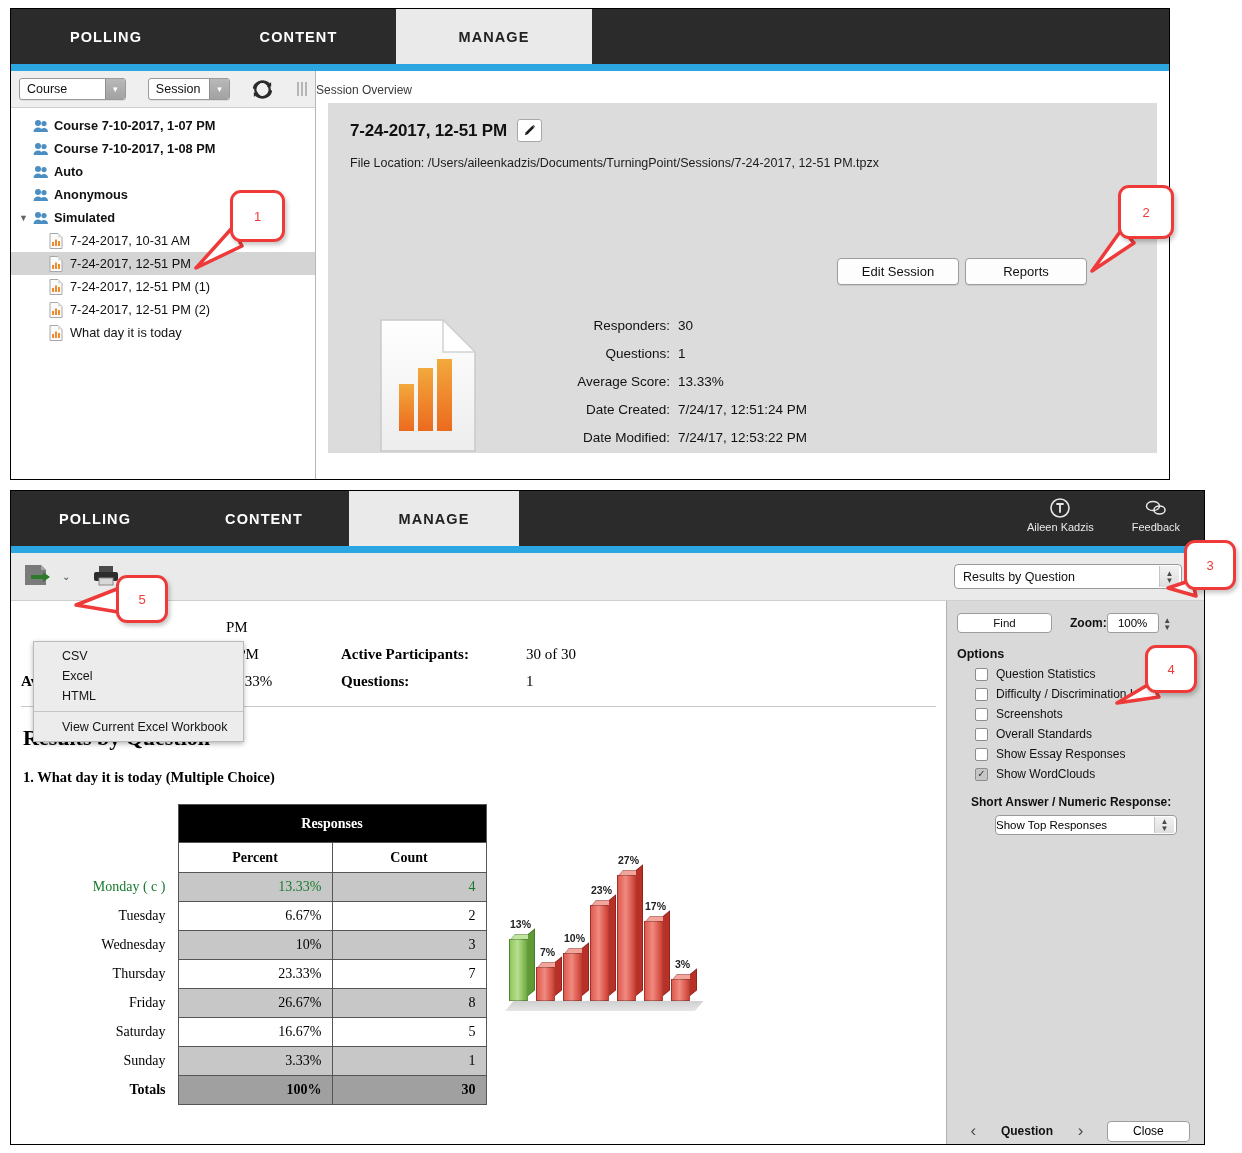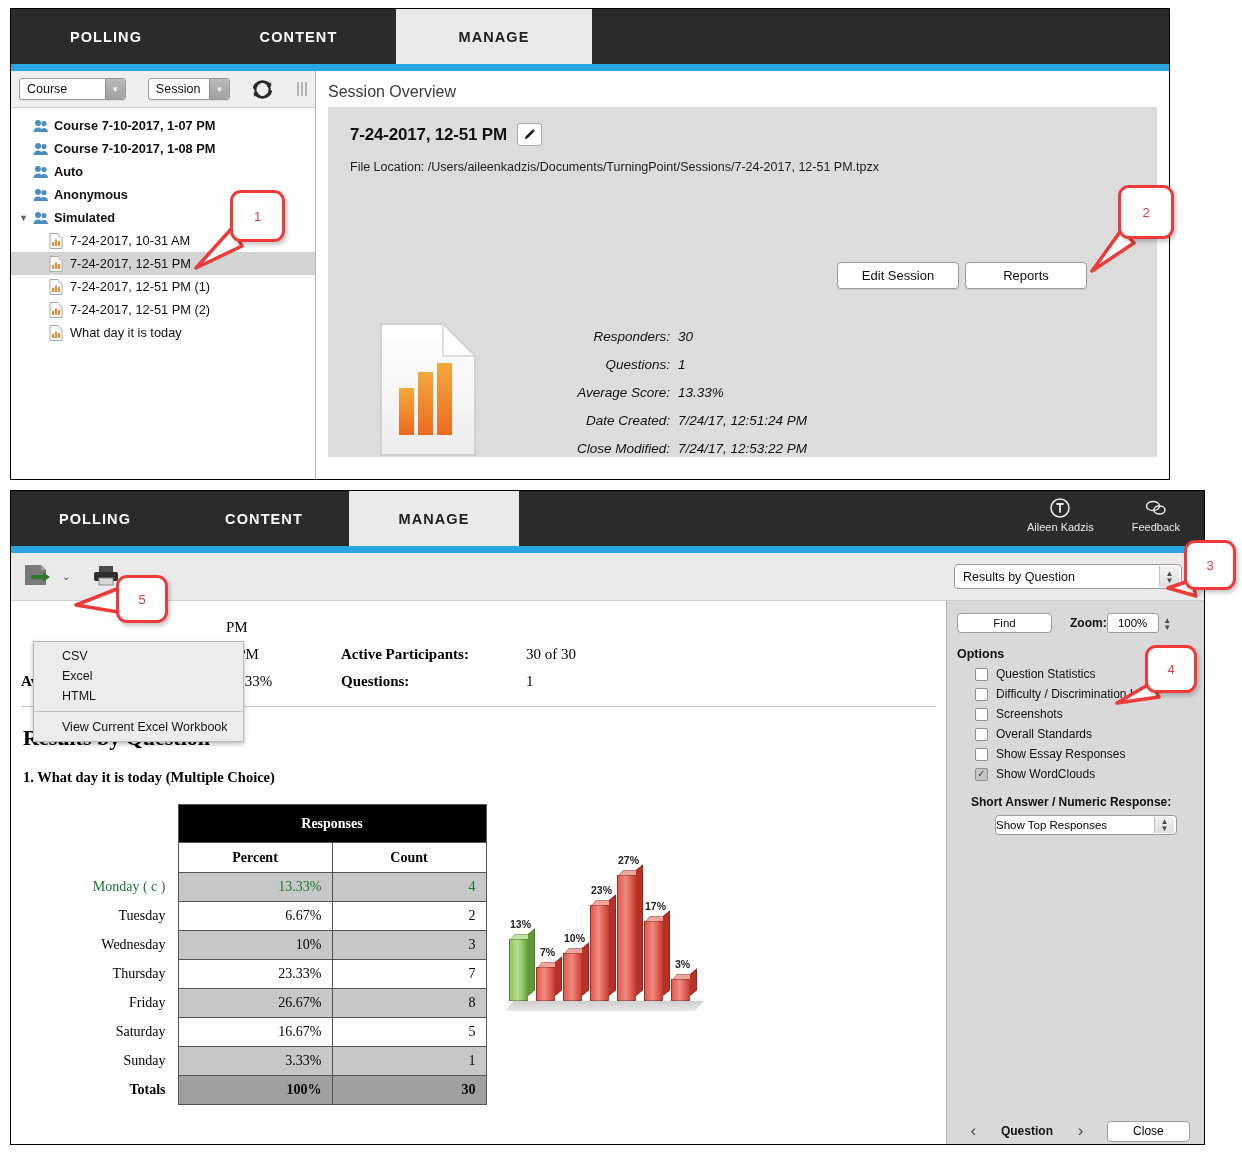--- a/index.html
+++ b/index.html
@@ -104,21 +104,21 @@
   .tree-row.selected { background: #d4d4d4; }
   .tree-row .disc {
     width: 14px; color: #636363; font-size: 9px;
     display: inline-block;
   }
   .tree-row .ti { width: 21px; display:flex; align-items:center; }
   .tree-row .lbl { color: #111; }
   .tree-row.child { padding-left: 38px; }
 
   .rightpane { flex: 1; background: #ffffff; position: relative; }
-  .overview-label { font-size: 16px; color: #3a3a3a; padding: 12px 0 6px 12px; }
+  .overview-label { font-size: 12px; color: #3a3a3a; padding: 12px 0 6px 0; }
   .overview-card {
     margin: 0 12px 0 12px;
     background: #dcdcdc;
     height: 350px;
     position: relative;
   }
   .sess-title-row { display: flex; align-items: center; gap: 10px; padding: 16px 0 0 22px; }
   .sess-title { font-size: 17px; font-weight: bold; color: #111; letter-spacing: -0.2px; }
   .pencil-btn {
     width: 25px; height: 23px; background: #fff;
@@ -132,21 +132,21 @@
     background: #fdfdfd;
     border: 1px solid #9d9d9d;
     border-radius: 4px;
     display: flex; align-items: center; justify-content: center;
     font-size: 13px; color: #111;
     box-shadow: 0 1px 1px rgba(0,0,0,.10);
   }
   .stats-area { position: absolute; left: 0; right: 0; top: 215px; display: flex; }
   .doc-icon-wrap { width: 200px; display: flex; justify-content: center; }
   .stats-list { font-size: 13.5px; color: #111; }
-  .stats-row { display: flex; height: 28px; align-items: center; font-style: italic; }
+  .stats-row { display: flex; height: 28px; align-items: flex-start; }
   .stats-key { width: 150px; text-align: right; padding-right: 8px; }
   .stats-val { text-align: left; }
 
   
   #bottom-body { position: relative; height: 600px; background: #ffffff; }
   .rpt-toolbar {
     height: 48px; background: #eaeaea;
     border-bottom: 1px solid #cfcfcf;
     display: flex; align-items: center; padding: 0 12px;
     position: relative;
@@ -532,21 +532,21 @@
               </div>
               <div class="stats-row">
                 <span class="stats-key">Average Score:</span>
                 <span class="stats-val">13.33%</span>
               </div>
               <div class="stats-row">
                 <span class="stats-key">Date Created:</span>
                 <span class="stats-val">7/24/17, 12:51:24 PM</span>
               </div>
               <div class="stats-row">
-                <span class="stats-key">Close Modified:</span>
+                <span class="stats-key">Date Modified:</span>
                 <span class="stats-val">7/24/17, 12:53:22 PM</span>
               </div>
             </div>
           </div>
         </div>
       </div>
     </div>
   </div>
 
   <div class="window" id="window-bottom">

